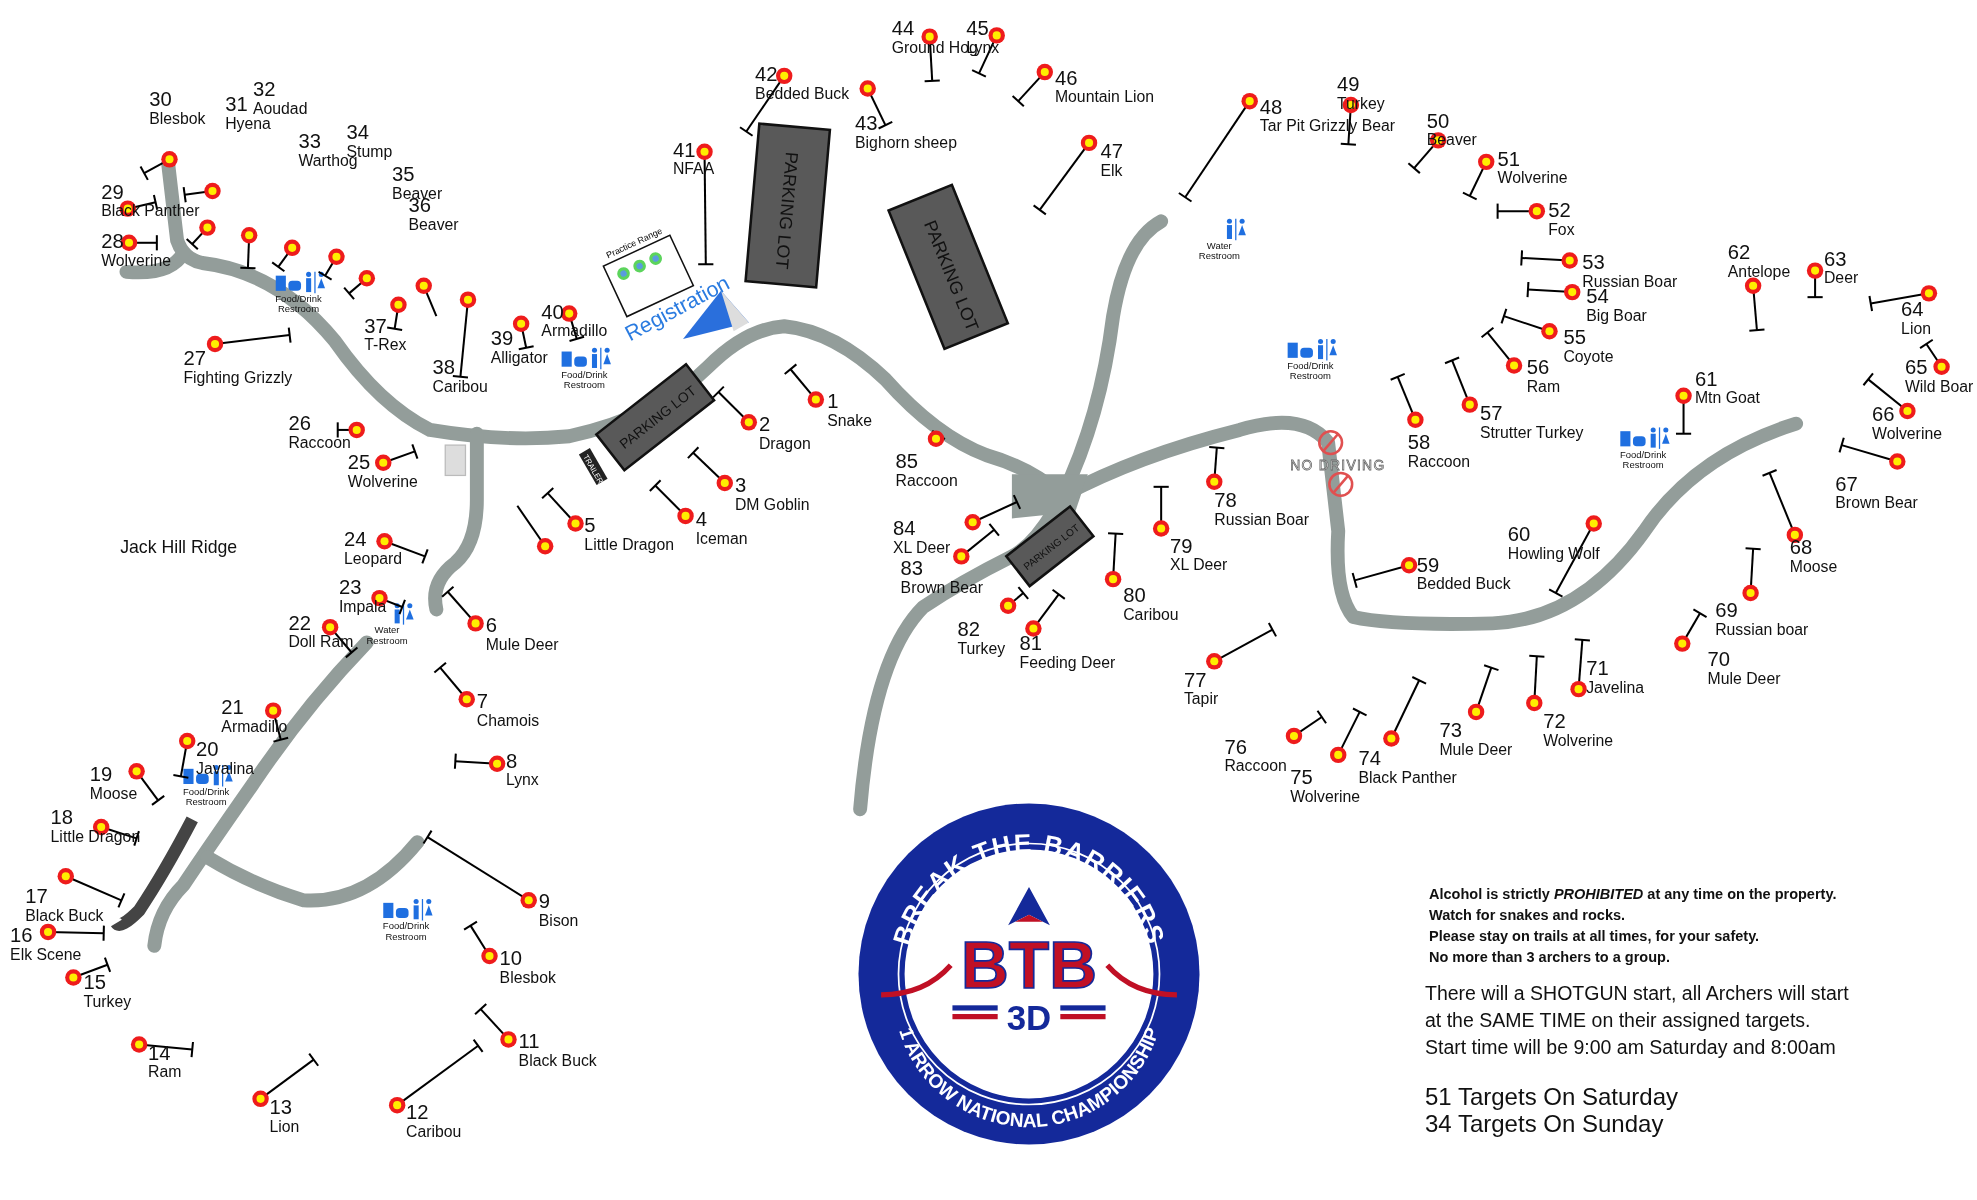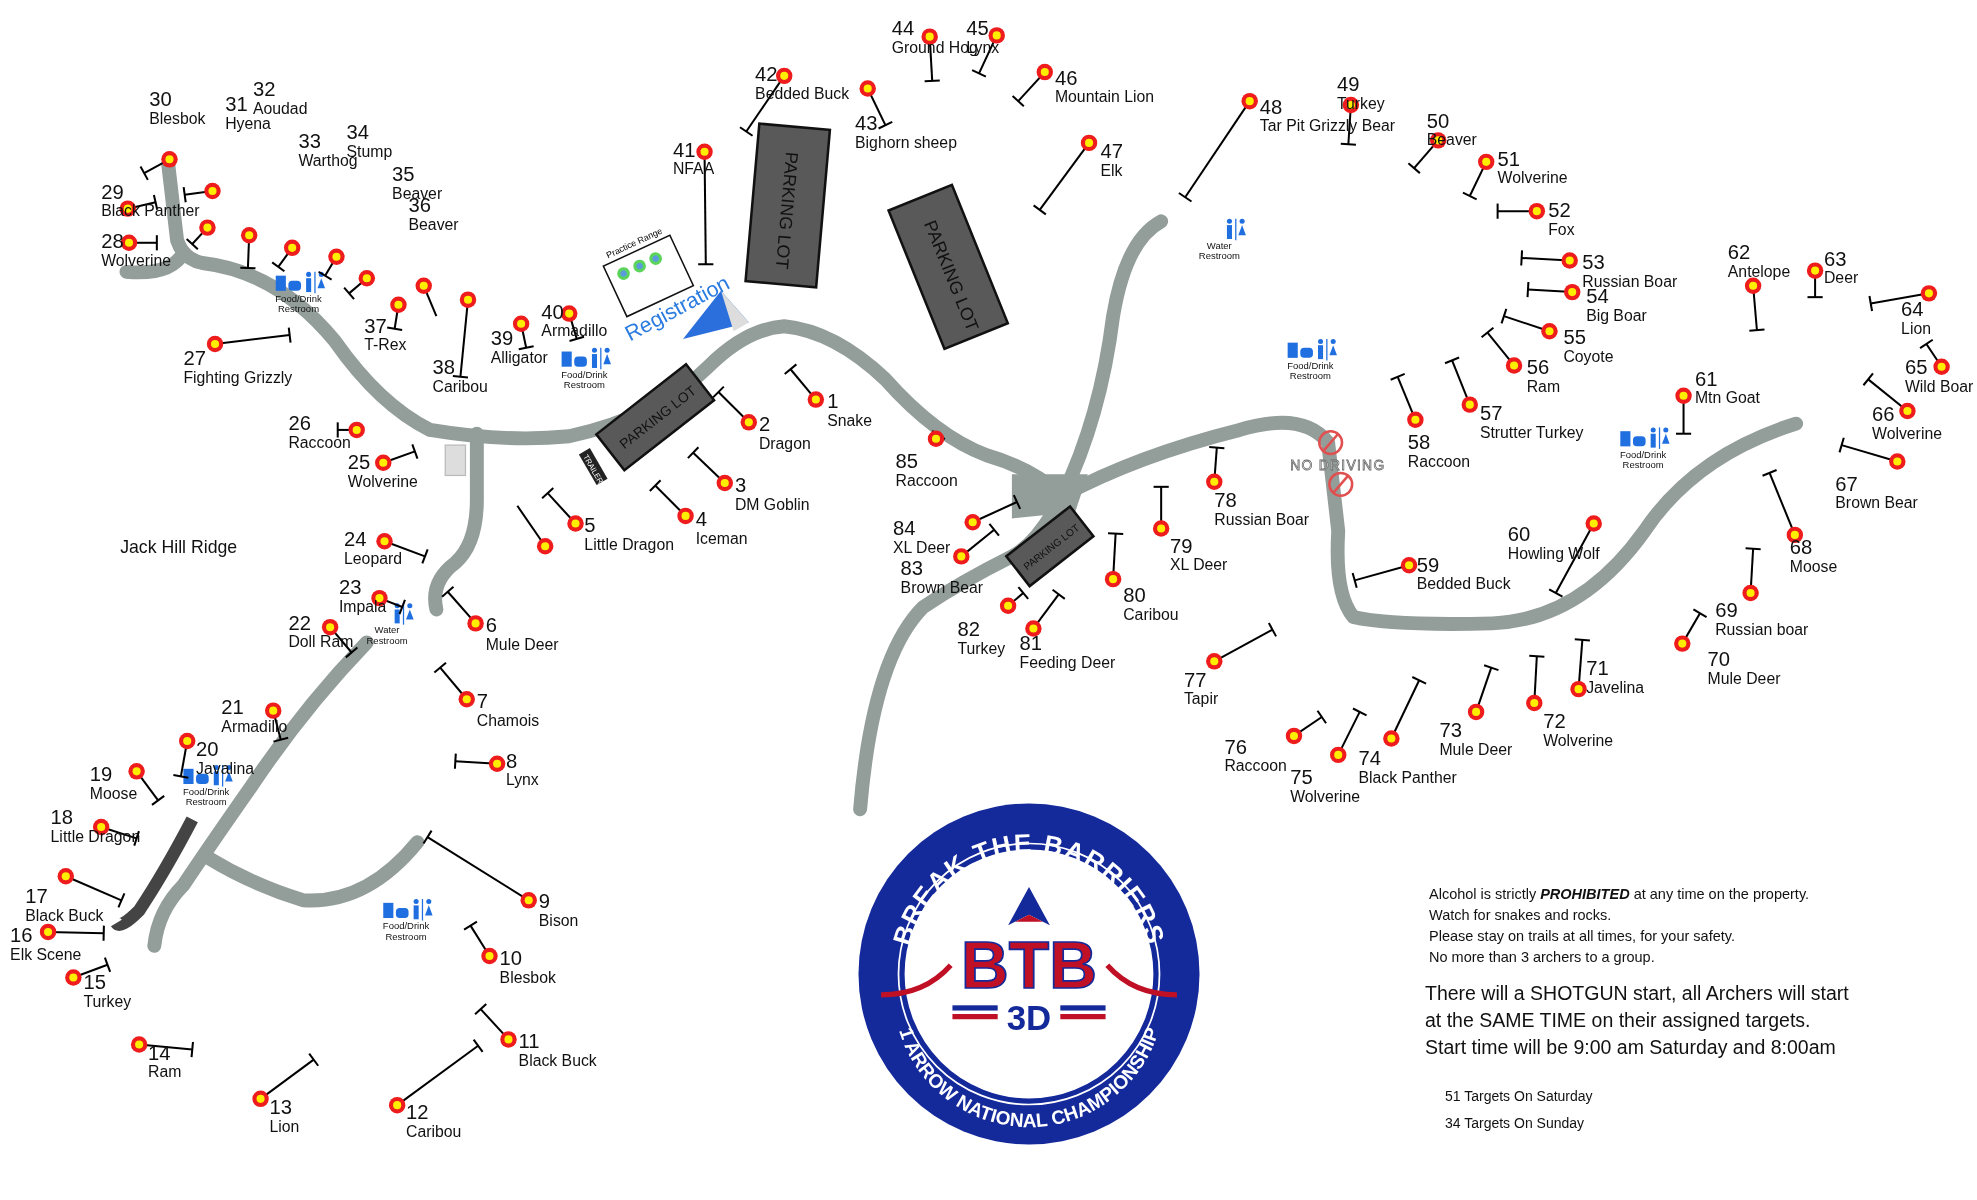--- a/index.html
+++ b/index.html
@@ -7,23 +7,23 @@
   #map{position:absolute;left:0;top:0;width:1977px;height:1200px;}
   .trail{fill:none;stroke:#939d9a;stroke-width:11;stroke-linecap:round;stroke-linejoin:round;}
   .lane{fill:none;stroke:#000;stroke-width:1.6;}
   .lbl{font-family:"Liberation Sans","DejaVu Sans",sans-serif;fill:#111;}
   .num{font-size:16px;}
   .nm{font-size:12.5px;}
   .lot{fill:#595959;stroke:#111;stroke-width:2;}
   .lottext{font-size:14px;fill:#111;font-family:"Liberation Sans",sans-serif;}
   .amentext{font-size:7.5px;fill:#111;font-family:"Liberation Sans",sans-serif;}
   .notes{position:absolute;left:1425px;top:884px;width:540px;font-family:"Liberation Sans","DejaVu Sans",sans-serif;}
-  .notes .small{font-size:14.5px;line-height:21px;margin-left:4px;}
+  .notes .small{font-size:14.5px;line-height:21px;margin-left:4px;font-weight:bold;}
   .notes .big{font-size:19.5px;line-height:27px;margin-top:12px;}
-  .notes .count{font-size:14px;line-height:27px;margin-top:22px;margin-left:20px;}
+  .notes .count{font-size:24px;line-height:27px;margin-top:22px;}
   .notes b{font-style:italic;}
   .logo{position:absolute;left:855px;top:800px;width:348px;height:348px;}
 </style>
 </head>
 <body>
 
 <svg id="map" viewBox="0 0 1563 949" preserveAspectRatio="none" xmlns="http://www.w3.org/2000/svg">
 
   <g>
     <path class="trail" d="M133,130 L140,190 Q145,205 160,208 Q220,215 265,270 Q300,320 340,340 Q400,350 450,345 Q520,330 560,290 Q590,260 620,258 Q660,262 700,300 Q740,345 780,360 Q815,370 840,392"></path>

